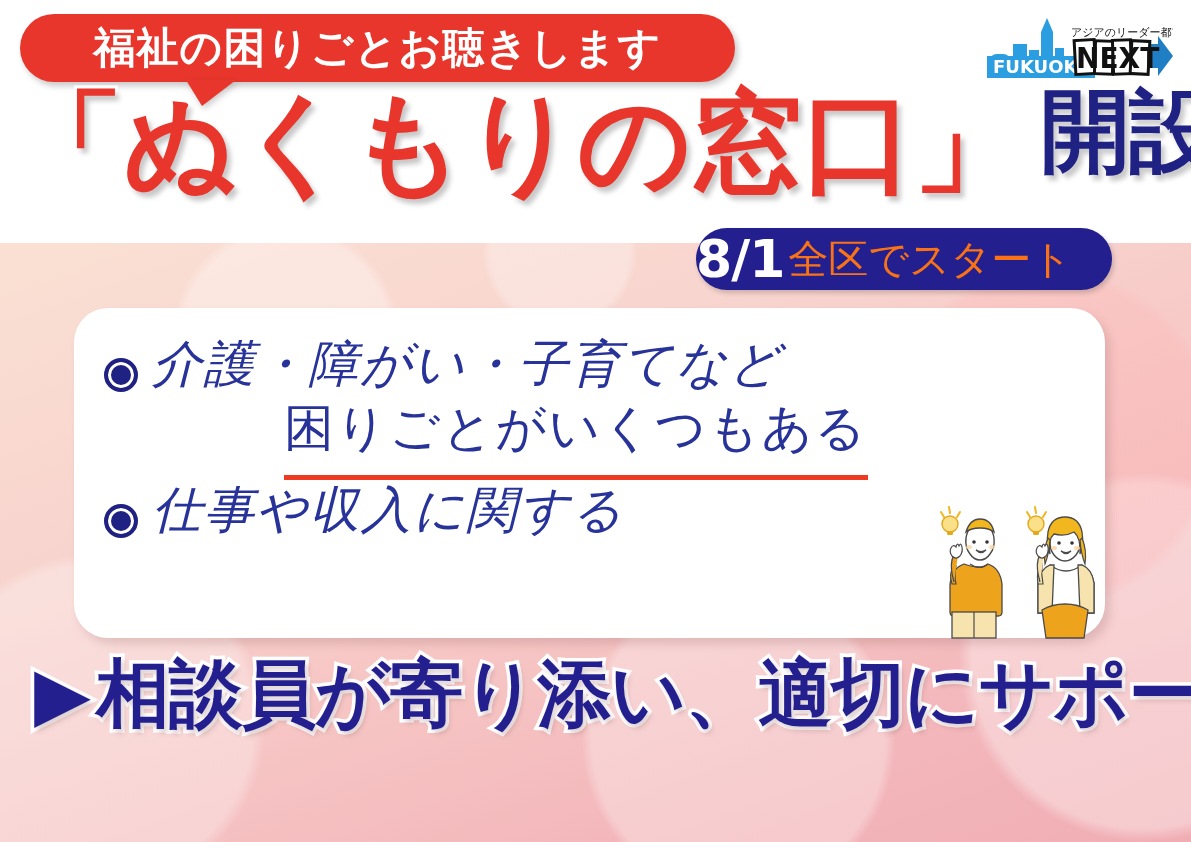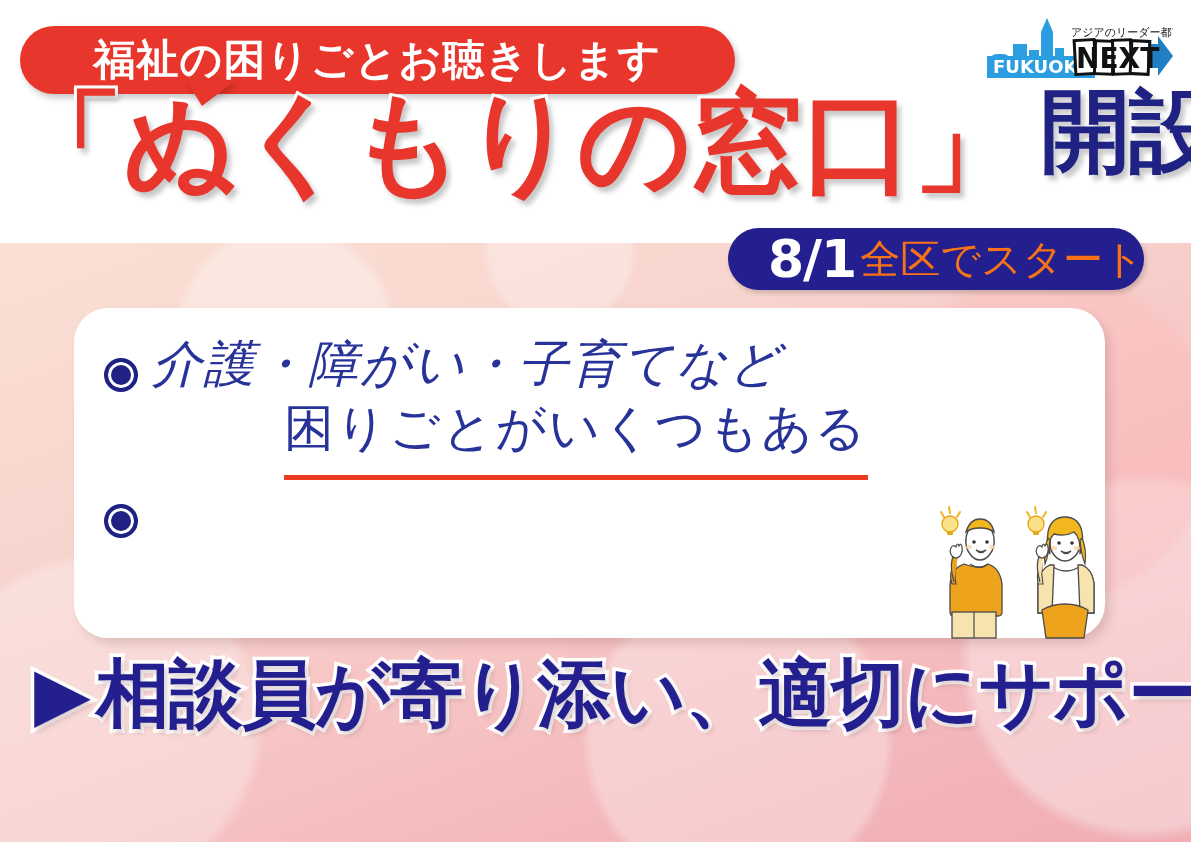--- a/index.html
+++ b/index.html
@@ -21,21 +21,21 @@
       linear-gradient(160deg,#fbe3d2 0%,#fadfd3 22%,#f8d4ce 45%,#f6c3c3 68%,#f3b6ba 85%,#f0aeb4 100%);
   }
 
   
   .header-band{
     position:absolute;left:0;top:0;width:1191px;height:243px;background:#ffffff;
   }
 
   
   .bubble{
-    position:absolute;left:20px;top:26px;width:715px;height:68px;
+    position:absolute;left:20px;top:14px;width:715px;height:68px;
     background:#e8362c;border-radius:34px;
     box-shadow:3px 4px 6px rgba(0,0,0,.22);
     display:flex;align-items:center;justify-content:center;
   }
   .bubble-text{
     color:#ffffff;font-weight:bold;font-size:42px;letter-spacing:1px;
     white-space:nowrap;line-height:1;
   }
   .bubble-tail{
     position:absolute;left:186px;top:80px;width:0;height:0;
@@ -61,23 +61,23 @@
     -webkit-text-stroke:6px #ffffff;paint-order:stroke fill;
     text-shadow:4px 5px 5px rgba(0,0,0,.22);
   }
 
   
   .logo{position:absolute;left:983px;top:14px;width:190px;height:72px;}
   .logo svg{display:block;}
 
   
   .date-badge{
-    position:absolute;left:728px;top:228px;width:416px;height:62px;
+    position:absolute;left:696px;top:228px;width:416px;height:62px;
     background:#231f8f;border-radius:31px;
-    display:flex;align-items:center;justify-content:flex-end;
+    display:flex;align-items:center;justify-content:flex-start;
     box-shadow:2px 3px 5px rgba(0,0,0,.18);
   }
   .date-big{color:#fff;font-size:52px;font-weight:bold;line-height:1;letter-spacing:-1px;}
   .date-small{color:#f97316;font-size:40px;font-weight:normal;line-height:1;margin-left:4px;letter-spacing:0px;}
 
   
   .card{
     position:absolute;left:74px;top:308px;width:1031px;height:330px;
     background:#ffffff;border-radius:34px;
     box-shadow:5px 6px 10px rgba(140,90,90,.22);
@@ -163,20 +163,21 @@
   <div class="card">
 
     <div class="bullet-block b1">
       <span class="bullet-marker"></span>
       <div class="bullet-line l1">介護・障がい・子育てなど</div>
       <div><span class="bullet-line l2">困りごとがいくつもある</span></div>
     </div>
 
     <div class="bullet-block b2">
       <span class="bullet-marker"></span>
+      <div class="bullet-line l1">仕事や収入に関する</div>
     </div>
   </div>
 
   <div class="chars">
     <svg width="185" height="142" viewBox="0 0 185 142" xmlns="http://www.w3.org/2000/svg">
 
       <g>
         <g>
           <path d="M14 19 l-3 -5 M20 15 l-1 -6 M27 19 l3 -5" stroke="#f2b61e" stroke-width="2" stroke-linecap="round" fill="none"></path>
           <circle cx="20" cy="26" r="8" fill="#fbe08a" stroke="#e3a91c" stroke-width="1.4"></circle>

